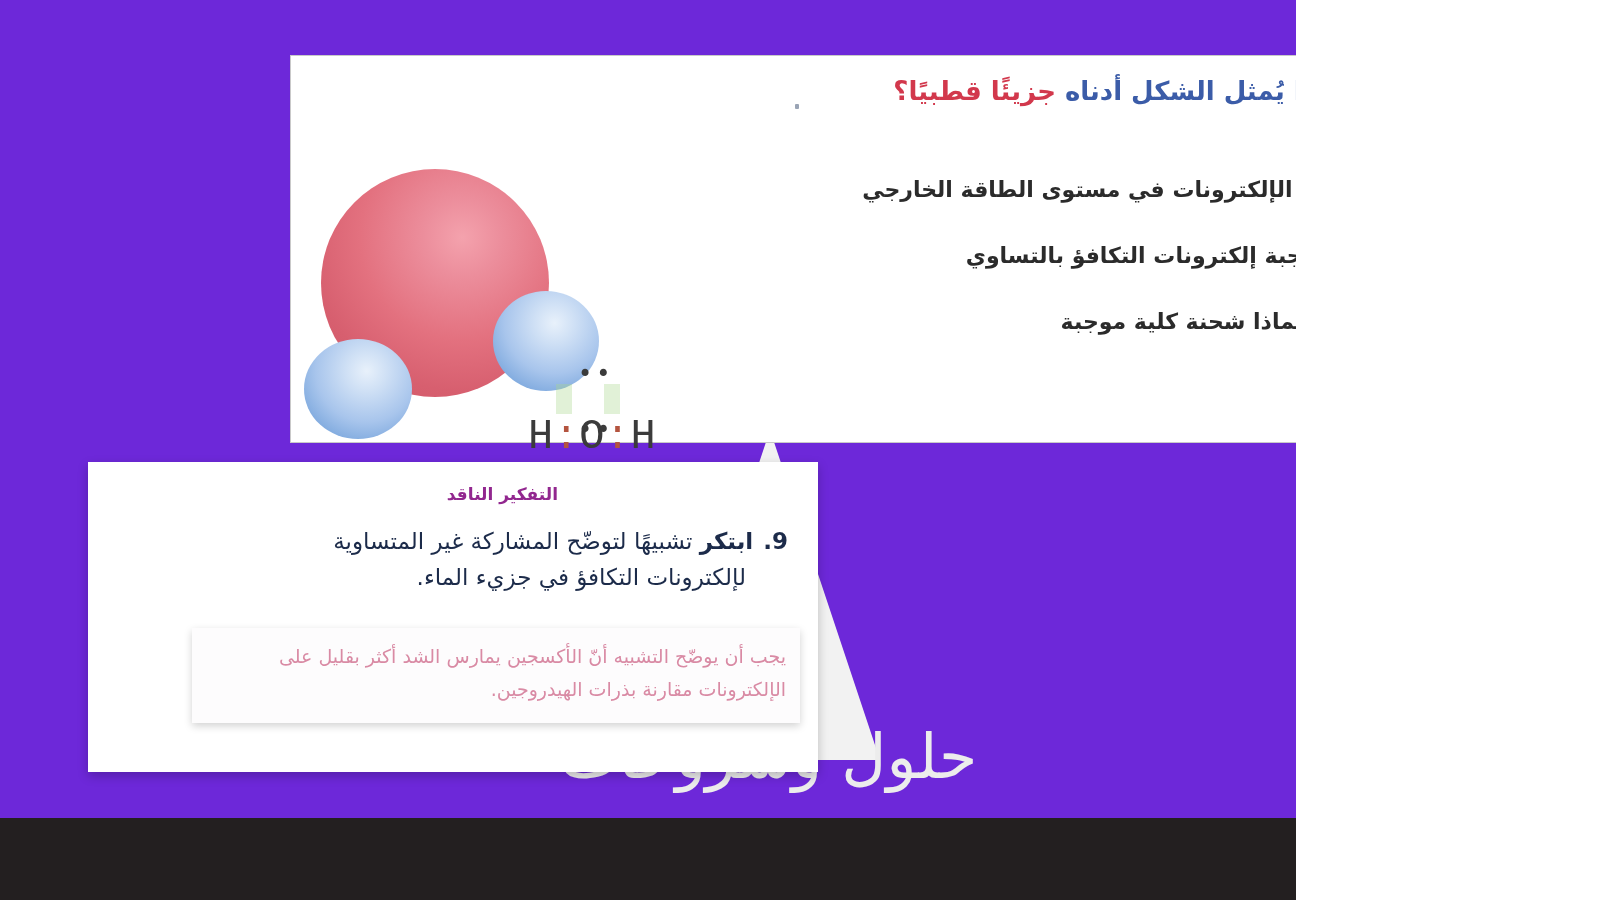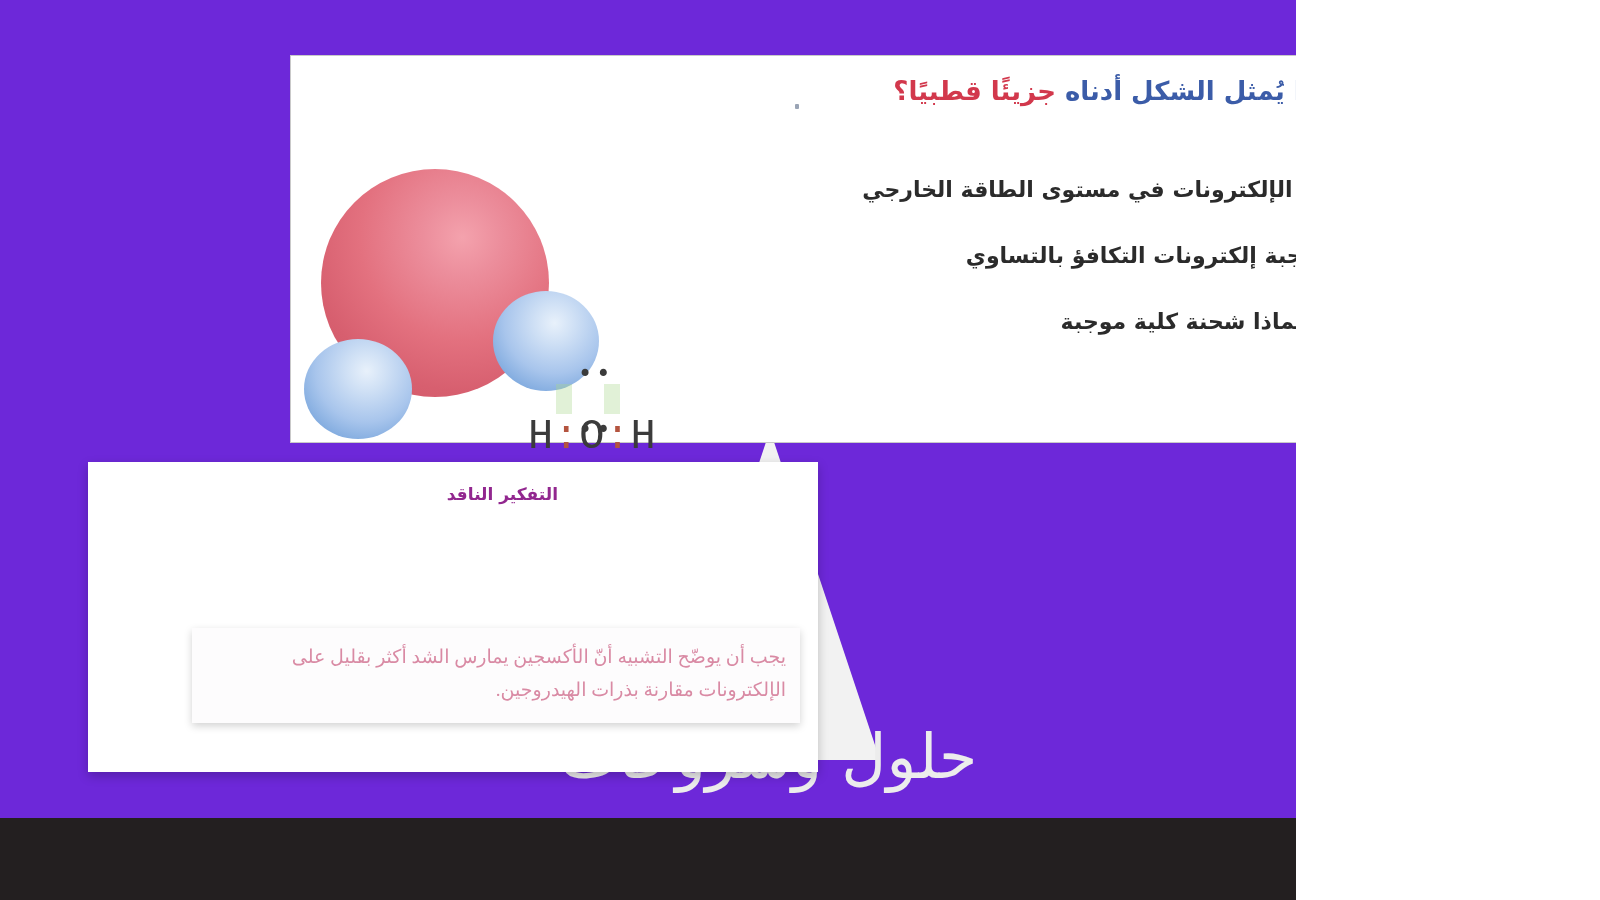--- a/index.html
+++ b/index.html
@@ -266,21 +266,20 @@
   .answer-text {
     position: absolute;
     right: 14px;
     top: 12px;
     width: 578px;
     text-align: right;
     font-size: 19px;
     line-height: 1.75;
     color: #d98aa4;
     letter-spacing: 0.3px;
-    font-family: Liberation Serif, serif;
   }
 </style>
 </head>
 <body>
 
 <div id="screen">
 
   <div class="watermark">
     <div class="wm-a"></div>
     <div class="wm-text">حلول وشروحات</div>
@@ -326,20 +325,25 @@
         <span class="opt-bullet">ک</span>
       </div>
     </div>
 
     <div class="green-oval"></div>
   </div>
 
   <div class="ct-card">
     <div class="ct-title">التفكير الناقد</div>
 
+    <div class="ct-item">
+      <span class="ct-num">9.</span><span class="ct-bold">ابتكر</span>
+      <span>تشبيهًا لتوضّح المشاركة غير المتساوية</span>
+      <span class="ct-line2">لإلكترونات التكافؤ في جزيء الماء.</span>
+    </div>
 
     <div class="answer-box">
 
       <div class="answer-text">
         <span>يجب أن يوضّح التشبيه أنّ الأكسجين يمارس الشد أكثر بقليل على</span>
         <span>الإلكترونات مقارنة بذرات الهيدروجين.</span>
       </div>
     </div>
   </div>
 

